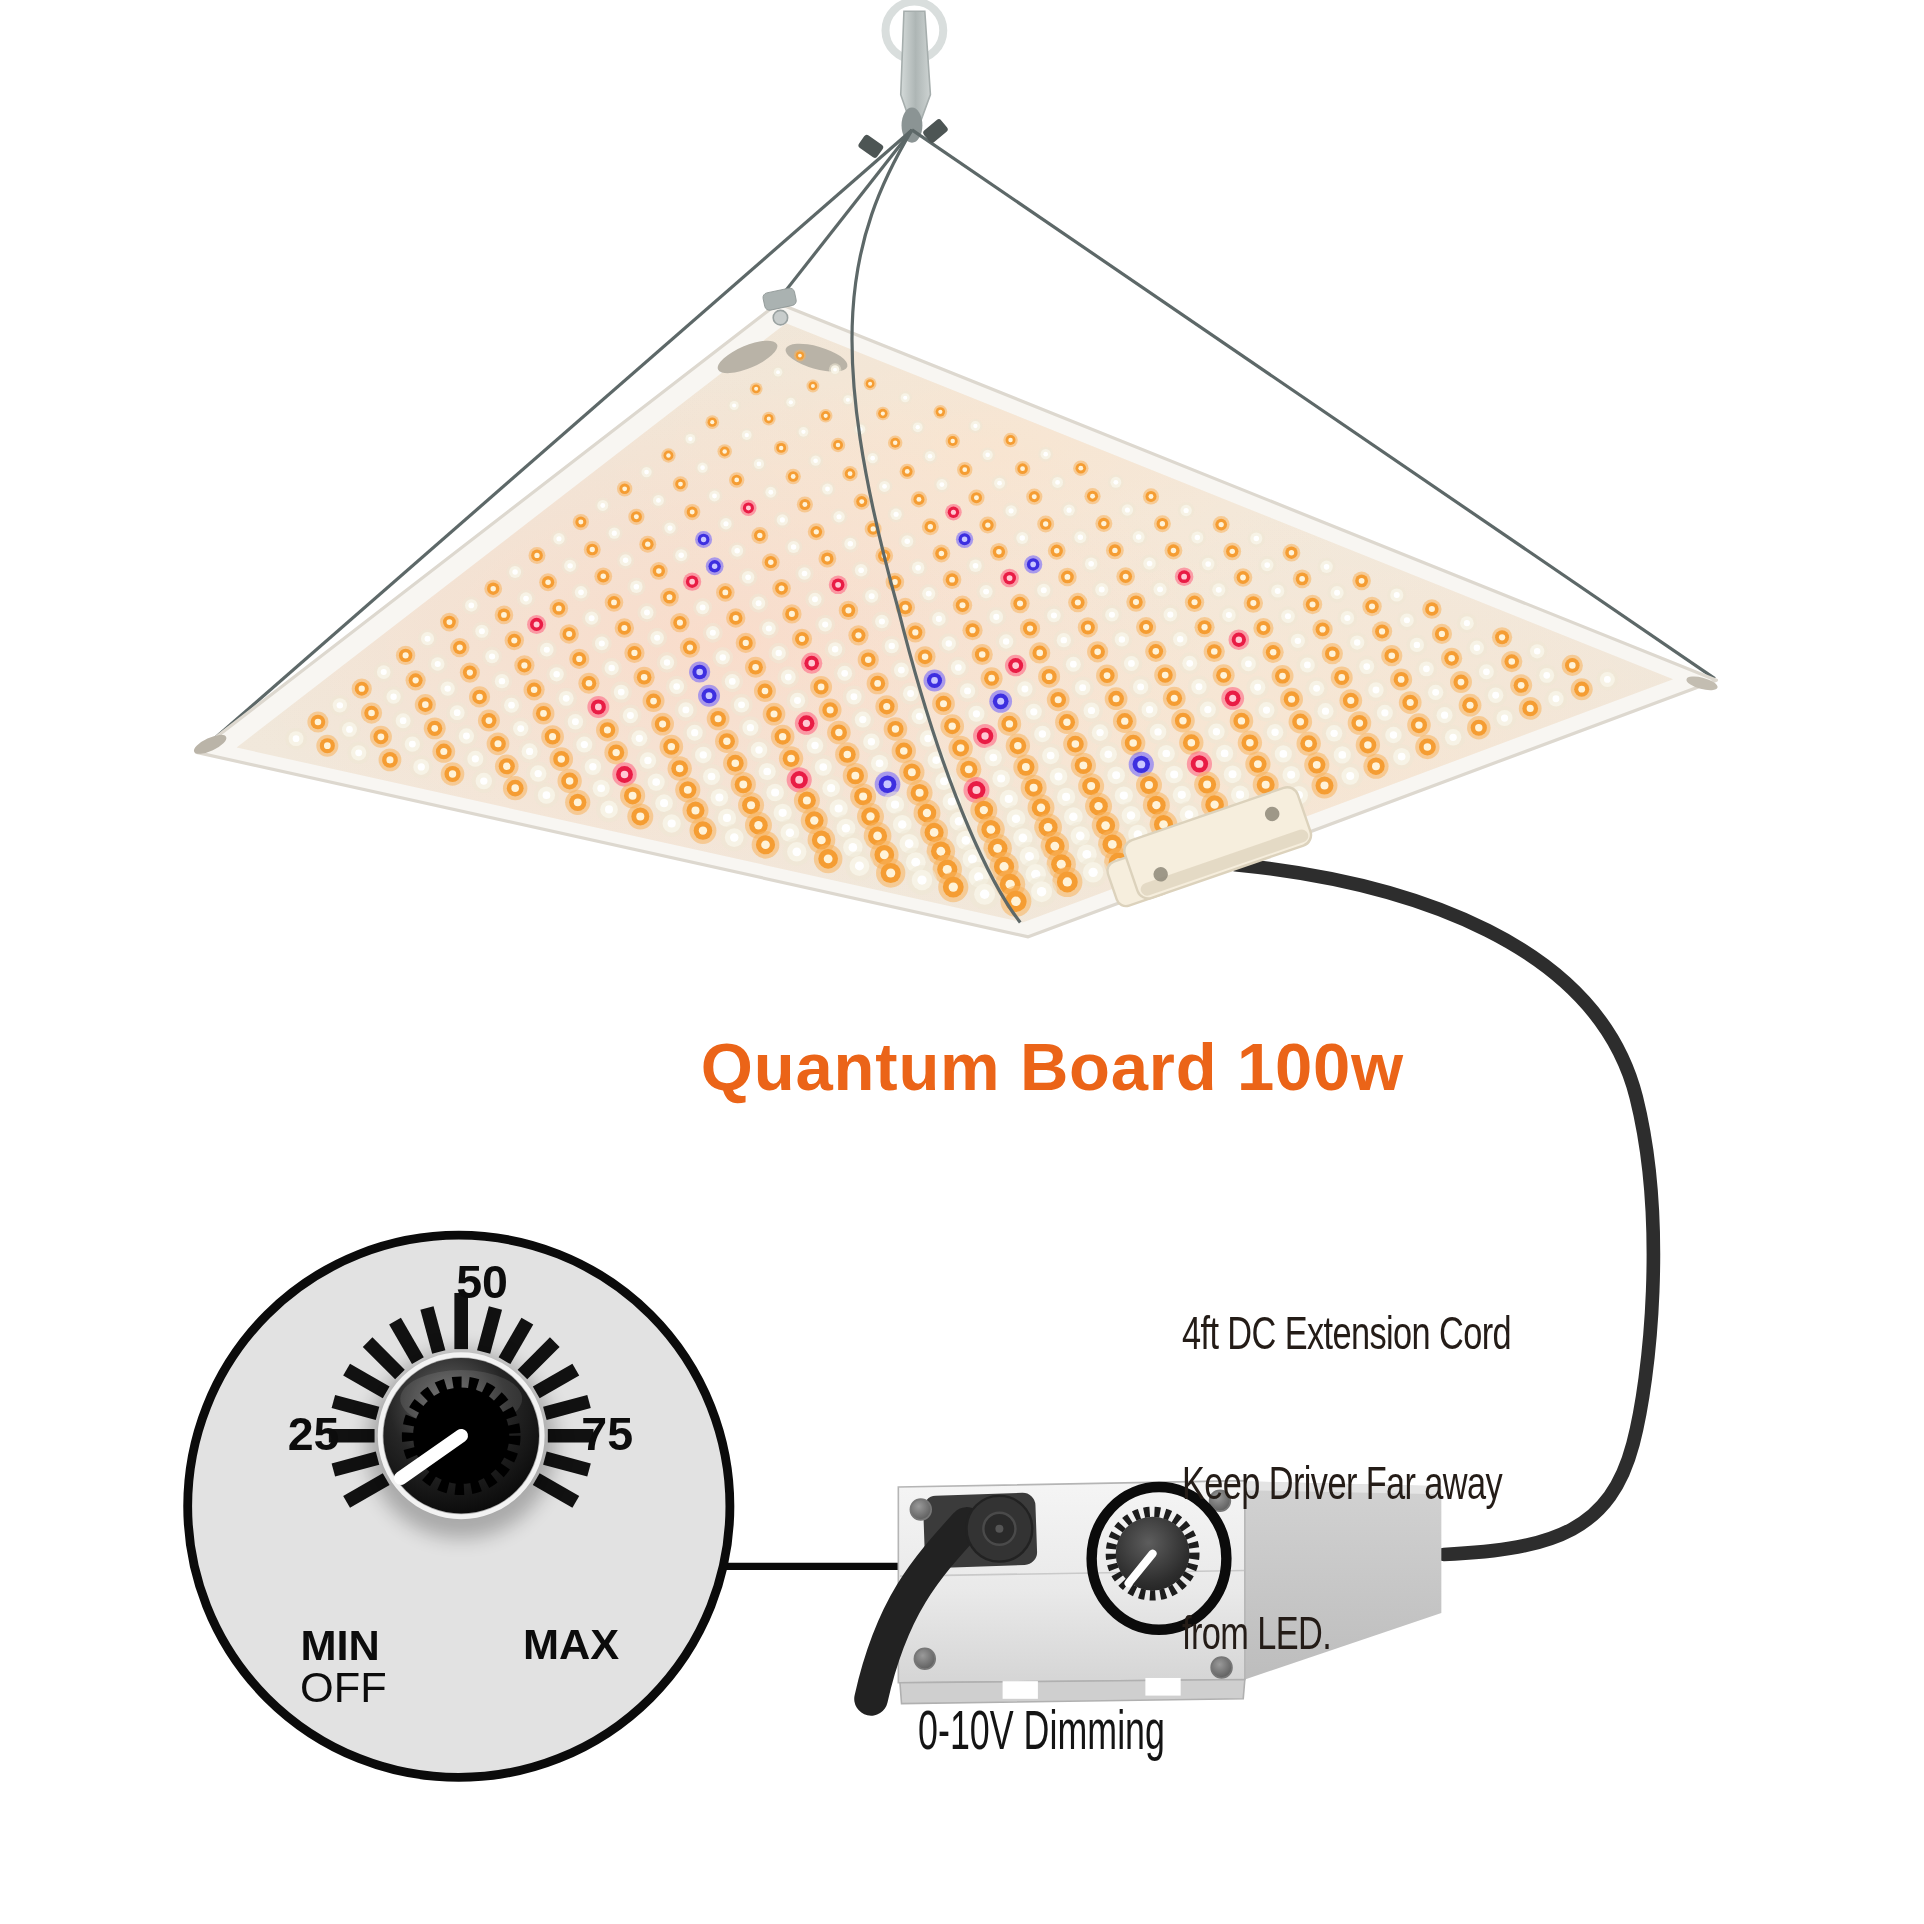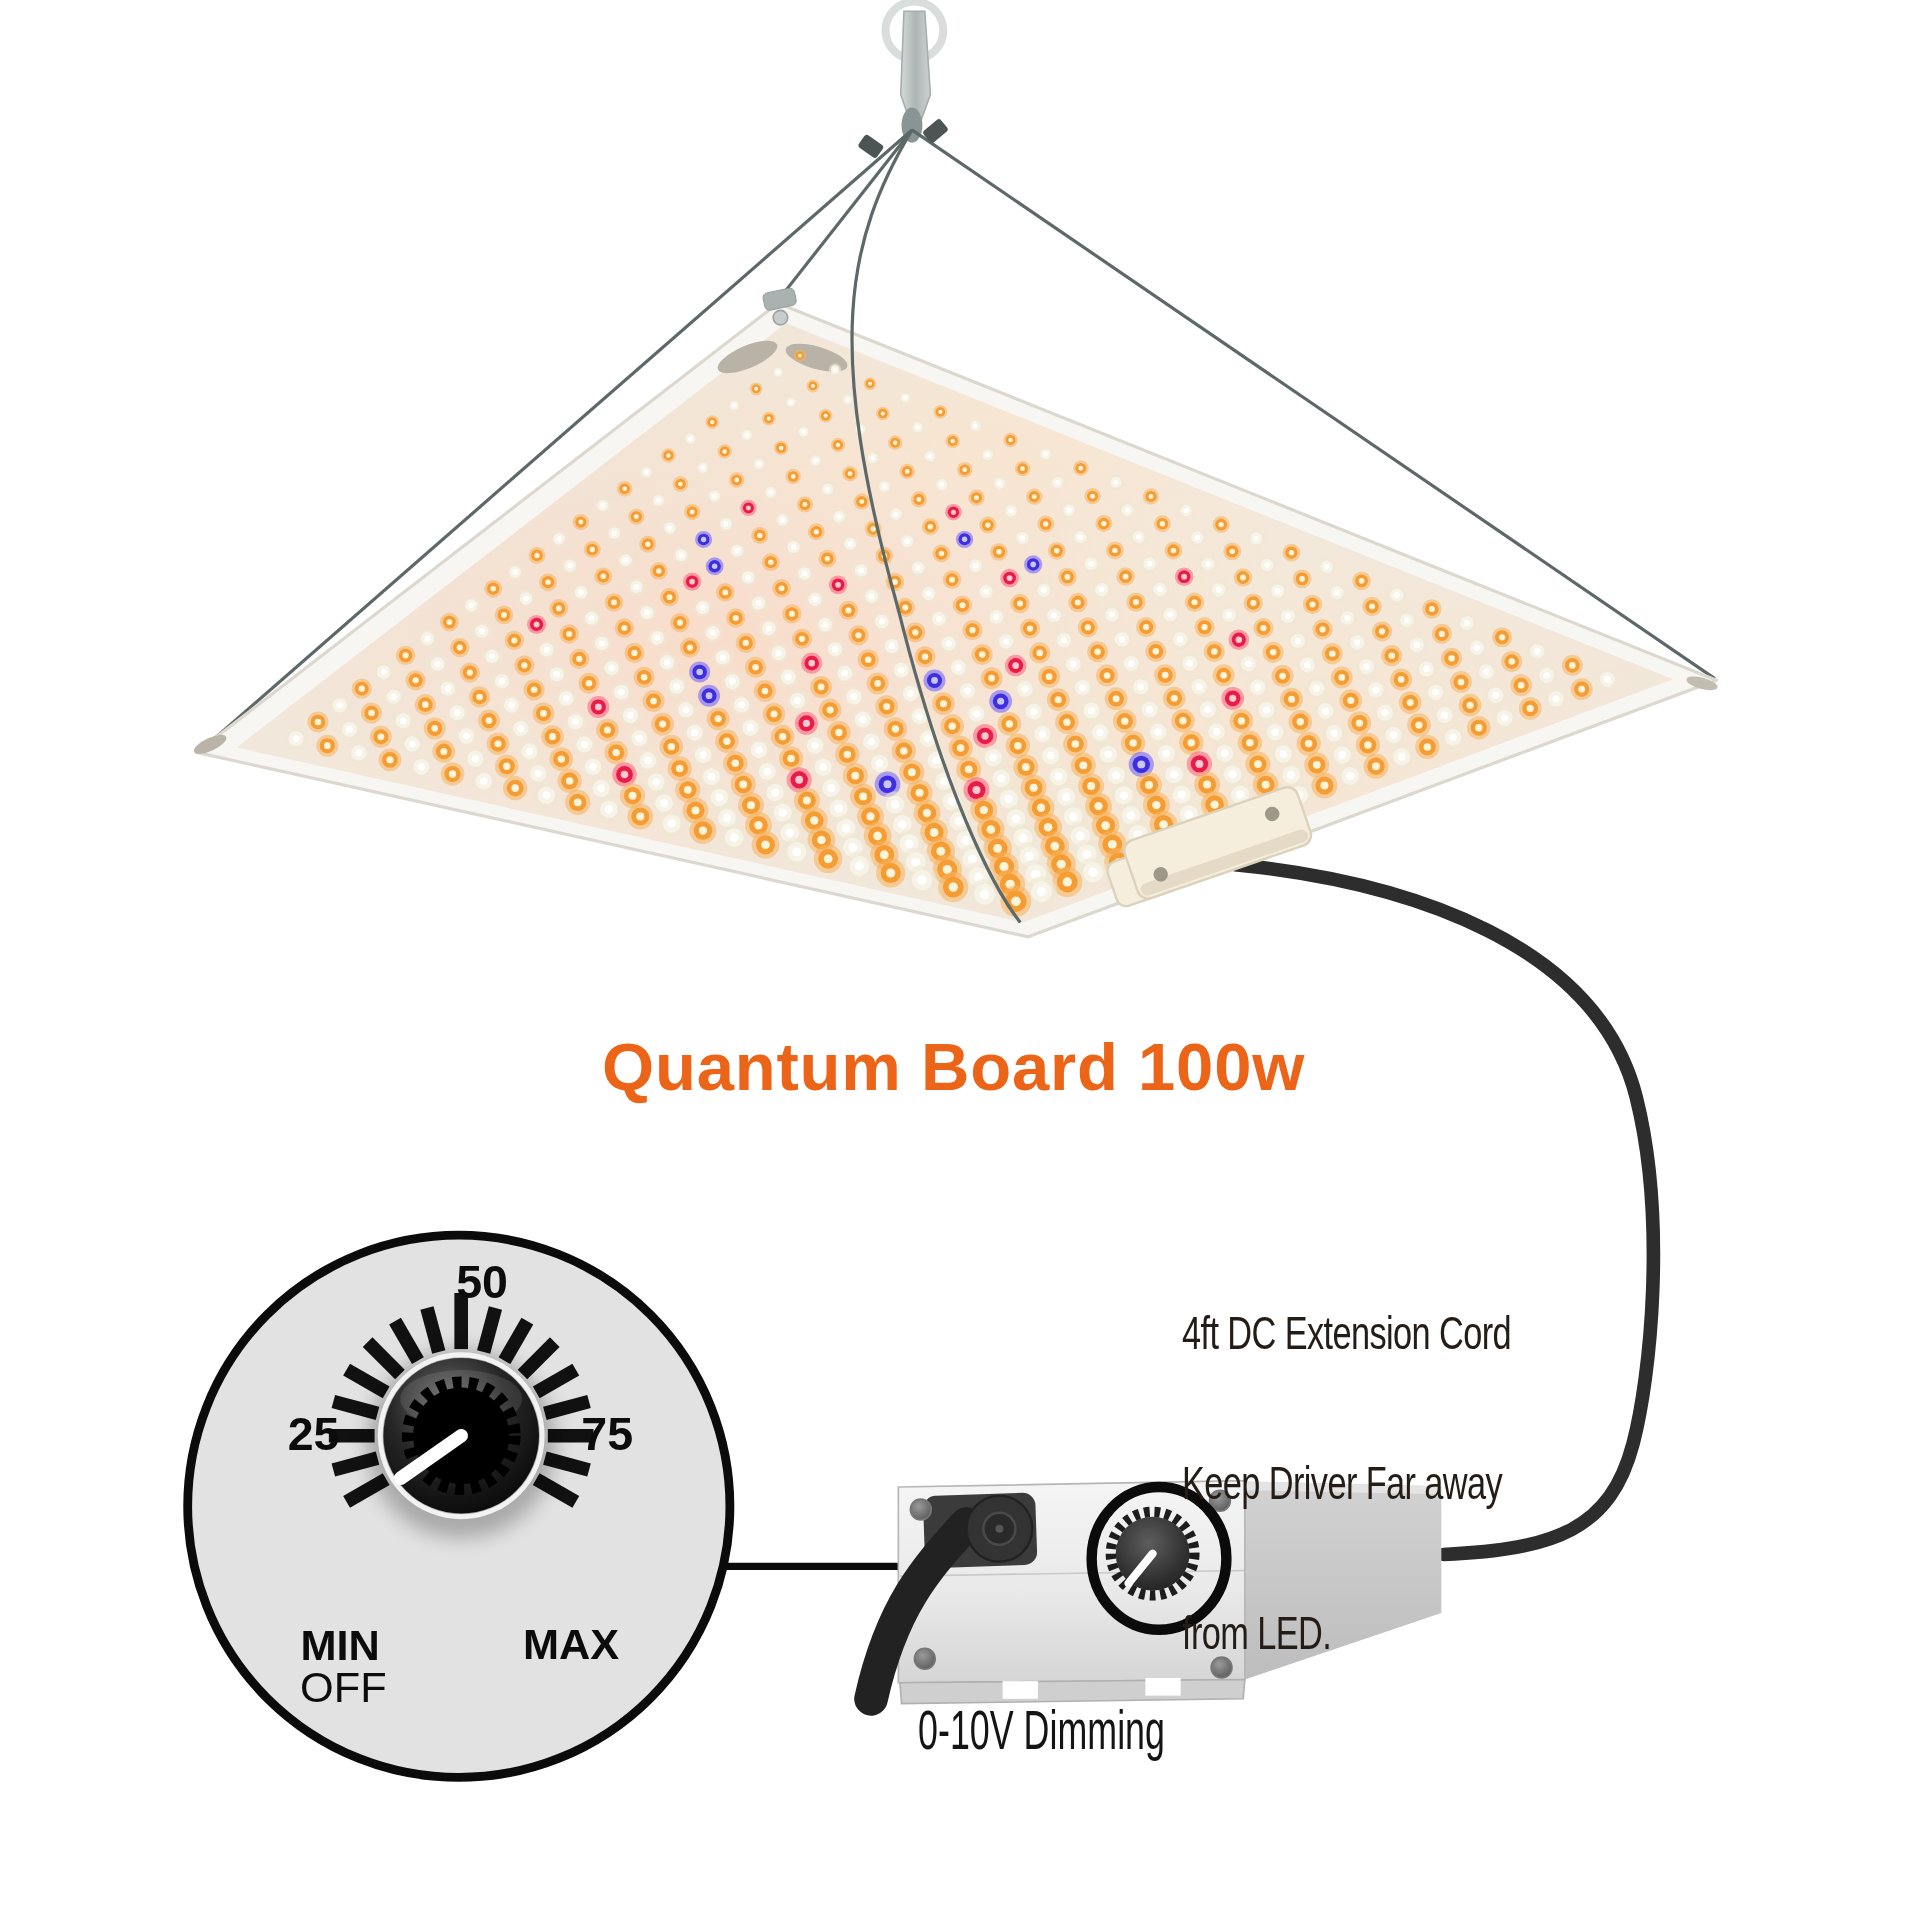--- a/index.html
+++ b/index.html
@@ -1,20 +1,20 @@
 <!DOCTYPE html>
 <html style="font-size:13px"><head>
 <meta charset="utf-8">
 <style>
   html,body{margin:0;padding:0;background:#ffffff;}
   #stage{position:relative;width:1925px;height:1925px;background:#ffffff;overflow:hidden;
          font-family:"Liberation Sans", sans-serif;}
   #art{position:absolute;left:0;top:0;}
   .txt{position:absolute;white-space:pre;}
-  #title{left:602px;top:1031px;width:802px;text-align:left;
+  #title{left:602px;top:1031px;width:802px;text-align:right;
          font-weight:700;font-size:67px;line-height:71px;letter-spacing:0.8px;}
   #note{left:1182px;top:1208px;color:#241c17;font-size:47px;line-height:50px;
         transform:scaleX(.73);transform-origin:left top;letter-spacing:-0.8px;}
   #caption{left:841px;top:1699px;width:401px;text-align:center;color:#141414;
            font-size:56px;line-height:61px;transform:scaleX(.64);transform-origin:center top;}
   .dial-num{font-weight:700;font-size:58px;fill:#0c0c0c;}
   .dial-word{font-weight:700;font-size:54px;fill:#0c0c0c;}
   .dial-off{font-weight:400;font-size:54px;fill:#0c0c0c;}
   text{font-family:"Liberation Sans", sans-serif;}
 </style>

